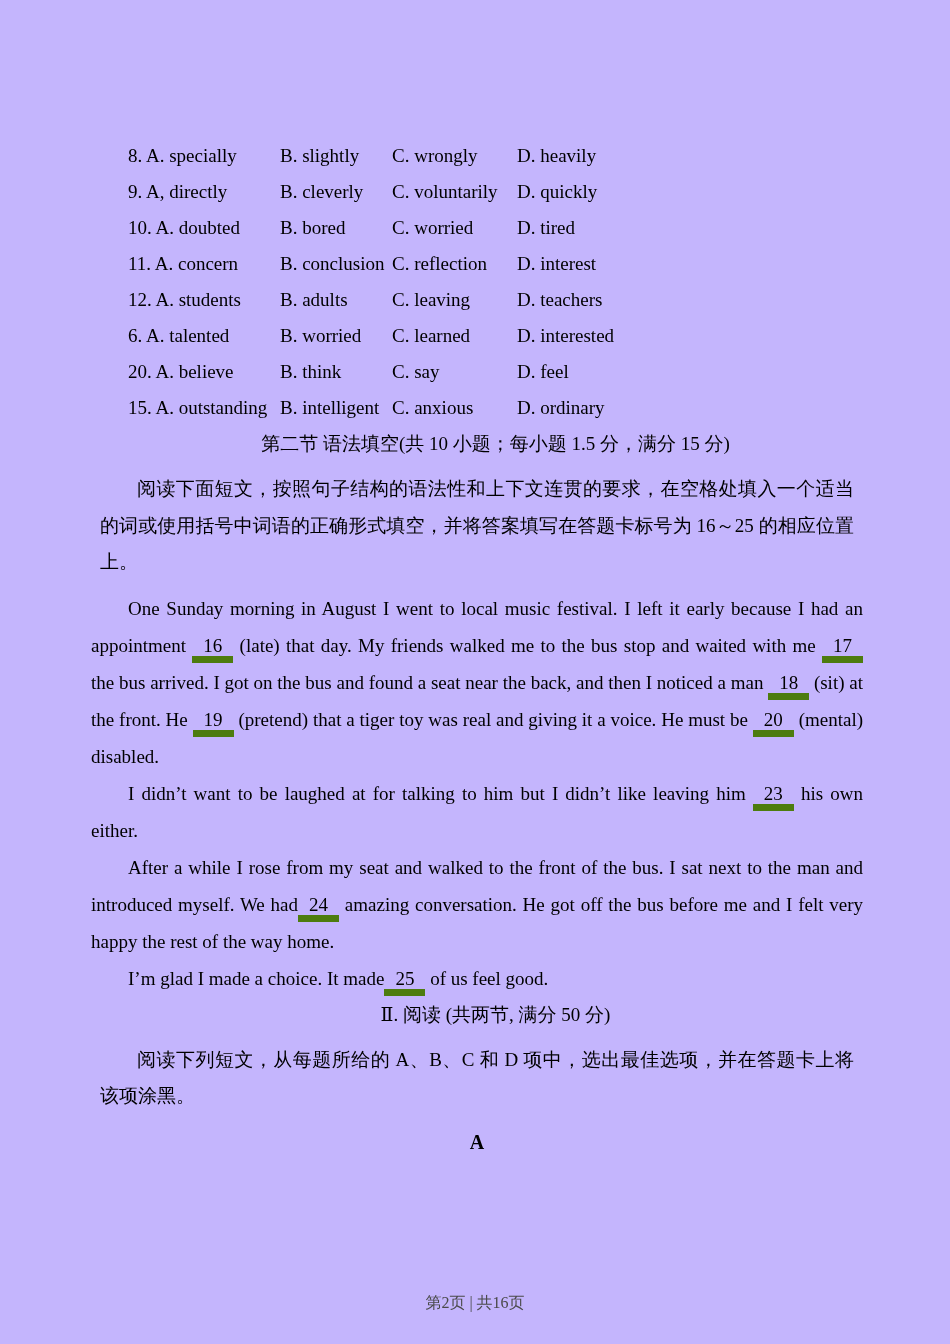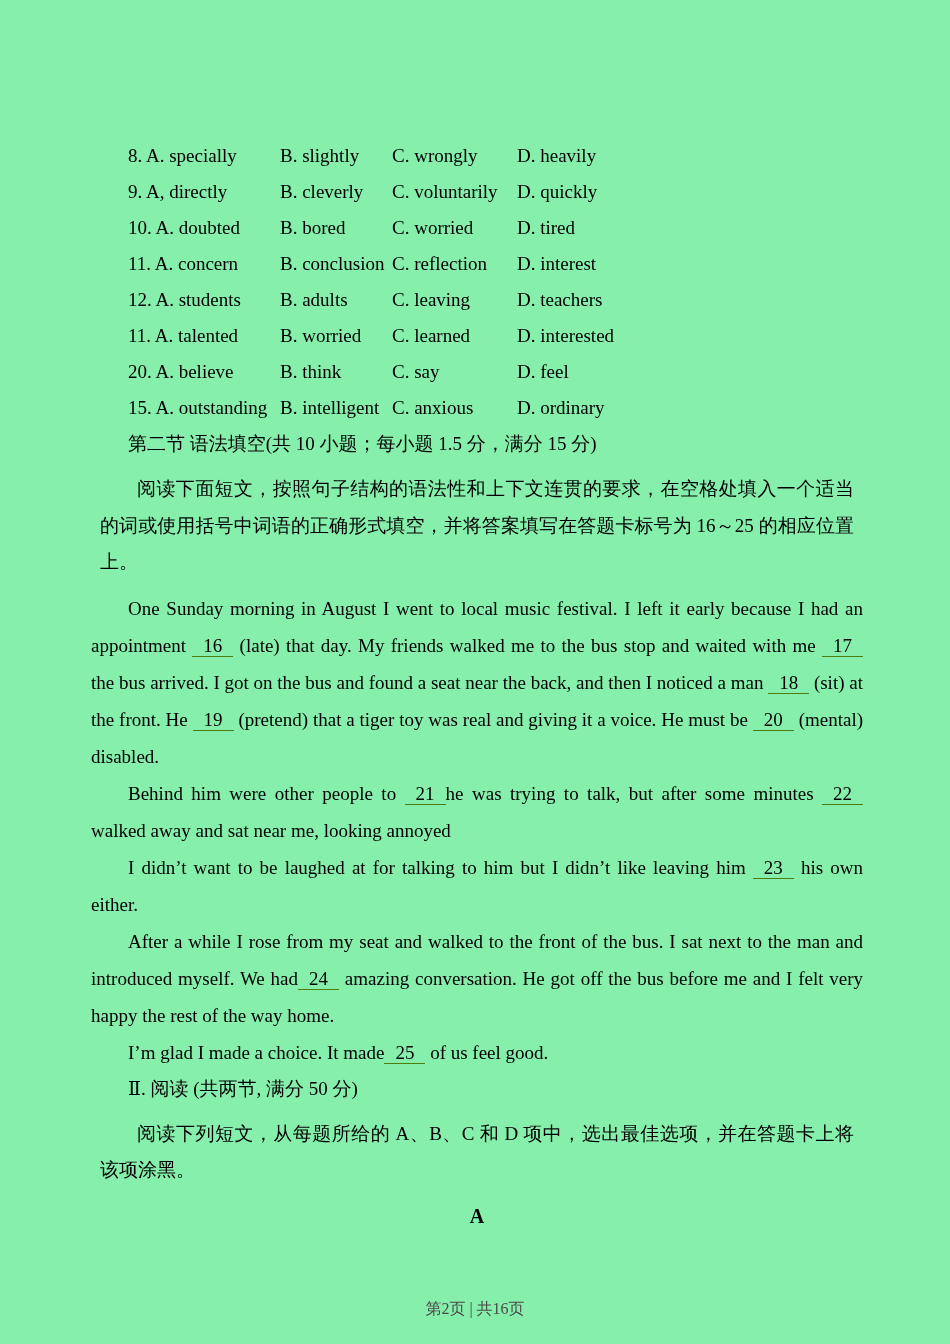--- a/index.html
+++ b/index.html
@@ -1,53 +1,53 @@
 <!DOCTYPE html>
 <html><head>
 <meta charset="utf-8">
 <style>
   html, body { margin:0; padding:0; background:#ffffff; }
   .page {
     position: relative;
     width: 950px;
     height: 1344px;
-    background: #86efac;
+    background: #c4b5fd;
     color: #000000;
     font-family: "Liberation Serif", "DejaVu Serif", serif;
     font-size: 19px;
     box-sizing: border-box;
     padding: 138px 87px 0 91px;
     overflow: hidden;
   }
   
   .orow { line-height: 36px; margin-left: 37px; white-space: nowrap; }
   .orow .cell { display: inline-block; }
   .orow .c1 { min-width: 152px; }
   .orow .c2 { min-width: 112px; }
   .orow .c3 { min-width: 125px; }
   
-  .line { margin: 0; line-height: 36px; }
+  .line { margin: 0; line-height: 36px; text-align: center; }
   .indent { text-indent: 37px; }
   
   .para { margin: 0; line-height: 37px; text-align: justify; text-indent: 37px; }
   .para-cn { margin: 9px; line-height: 36.5px; text-align: justify; text-indent: 37px; }
   
-  .blank { border-bottom: 1px solid #4d7c0f; padding: 0 11px; }
+  .blank { border-bottom: 7px solid #4d7c0f; padding: 0 11px; }
   
   .passage-label {
     text-align: center;
     font-weight: bold;
     font-size: 20px;
     line-height: 36px;
     margin: 0;
   }
   .footer {
     position: absolute;
     left: 0; right: 0;
-    bottom: 24px;
+    bottom: 30px;
     text-align: center;
     font-size: 16px;
     color: #4a4a4a;
   }
 </style>
 </head>
 <body>
 
 <div class="page">
 
@@ -61,36 +61,35 @@
     <div class="orow">
       <span class="cell c1">10. A. doubted</span><span class="cell c2">B. bored</span><span class="cell c3">C. worried</span><span class="cell c4">D. tired</span>
     </div>
     <div class="orow">
       <span class="cell c1">11. A. concern</span><span class="cell c2">B. conclusion</span><span class="cell c3">C. reflection</span><span class="cell c4">D. interest</span>
     </div>
     <div class="orow">
       <span class="cell c1">12. A. students</span><span class="cell c2">B. adults</span><span class="cell c3">C. leaving</span><span class="cell c4">D. teachers</span>
     </div>
     <div class="orow">
-      <span class="cell c1">11. A. talented</span><span class="cell c2">B. worried</span><span class="cell c3">C. learned</span><span class="cell c4">D. interested</span>
+      <span class="cell c1">6. A. talented</span><span class="cell c2">B. worried</span><span class="cell c3">C. learned</span><span class="cell c4">D. interested</span>
     </div>
     <div class="orow">
       <span class="cell c1">20. A. believe</span><span class="cell c2">B. think</span><span class="cell c3">C. say</span><span class="cell c4">D. feel</span>
     </div>
     <div class="orow">
       <span class="cell c1">15. A. outstanding</span><span class="cell c2">B. intelligent</span><span class="cell c3">C. anxious</span><span class="cell c4">D. ordinary</span>
     </div>
   </div>
 
   <p class="line indent">第二节 语法填空(共 10 小题；每小题 1.5 分，满分 15 分)</p>
 
   <p class="para-cn">阅读下面短文，按照句子结构的语法性和上下文连贯的要求，在空格处填入一个适当的词或使用括号中词语的正确形式填空，并将答案填写在答题卡标号为 16～25 的相应位置上。</p>
 
   <p class="para"><span>One Sunday morning in August I went to local music festival. I left it early because I had an appointment </span><span class="blank">16</span><span> (late) that day. My friends walked me to the bus stop and waited with me </span><span class="blank">17</span><span> the bus arrived. I got on the bus and found a seat near the back, and then I noticed a man </span><span class="blank">18</span><span> (sit) at the front. He </span><span class="blank">19</span><span> (pretend) that a tiger toy was real and giving it a voice. He must be </span><span class="blank">20</span><span> (mental) disabled.</span></p>
-  <p class="para"><span>Behind him were other people to </span><span class="blank">21</span><span>he was trying to talk, but after some minutes </span><span class="blank">22</span><span> walked away and sat near me, looking annoyed</span></p>
   <p class="para"><span>I didn’t want to be laughed at for talking to him but I didn’t like leaving him </span><span class="blank">23</span><span> his own either.</span></p>
   <p class="para"><span>After a while I rose from my seat and walked to the front of the bus. I sat next to the man and introduced myself. We had</span><span class="blank">24</span><span> amazing conversation. He got off the bus before me and I felt very happy the rest of the way home.</span></p>
   <p class="para"><span>I’m glad I made a choice. It made</span><span class="blank">25</span><span> of us feel good.</span></p>
 
   <p class="line indent">Ⅱ. 阅读 (共两节, 满分 50 分)</p>
   <p class="para-cn">阅读下列短文，从每题所给的 A、B、C 和 D 项中，选出最佳选项，并在答题卡上将该项涂黑。</p>
 
   <p class="passage-label">A</p>
 
   <div class="footer">第2页 | 共16页</div>

